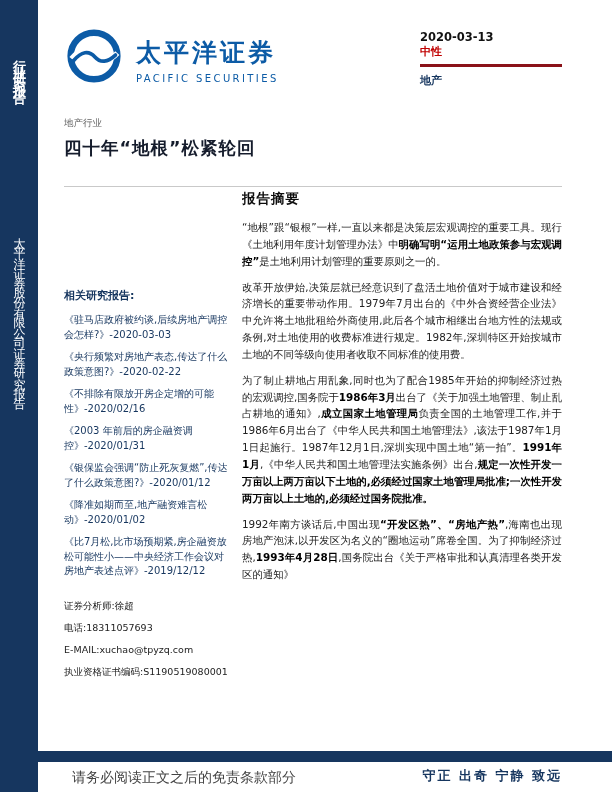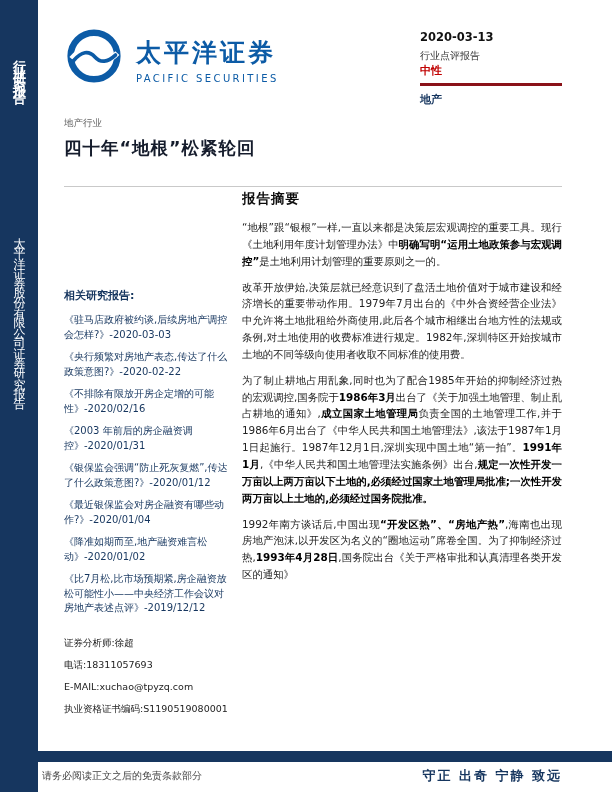--- a/index.html
+++ b/index.html
@@ -41,21 +41,21 @@
   .an-email { color:#222; }
 
   
   .right-col { position:absolute; left:242px; top:190px; width:320px; height:558px; overflow:hidden; }
   .abstract-heading { font-size:13.5px; font-weight:bold; color:#0d0d0d; margin-bottom:11px; letter-spacing:1px; }
   .para { font-size:10.4px; line-height:1.62; color:#222; text-align:justify; margin-bottom:9px; }
   .para .b { font-weight:bold; color:#000; }
 
   
   .footer-bar { position:absolute; left:38px; top:751px; right:0; height:11px; background:var(--navy,#16365f); }
-  .footer-disclaimer { position:absolute; left:42px; top:769px; font-size:10px; color:#444; }
+  .footer-disclaimer { position:absolute; left:72px; top:769px; font-size:14px; color:#444; }
   .footer-motto { position:absolute; right:50px; top:767px; font-size:13px; font-weight:bold; color:var(--navy,#16365f); letter-spacing:2px; }
 </style>
 </head>
 <body>
 
 <div class="page">
 
   <div class="sidebar">
     <div class="side-text top">行业研究报告</div>
     <div class="side-text bottom">太平洋证券股份有限公司证券研究报告</div>
@@ -66,39 +66,37 @@
     <path d="M6 33 Q 20 16 31 29 Q 41 42 55 27" fill="none" stroke="#ffffff" stroke-width="6"></path>
     <path d="M8 35 Q 21 20 31 31 Q 40 41 53 29" fill="none" stroke="#0c5ba6" stroke-width="4" stroke-linecap="round"></path>
   </svg>
   <div class="brand-text">
     <div class="brand-cn">太平洋证券</div>
     <div class="brand-en">PACIFIC SECURITIES</div>
   </div>
 
   <div class="meta">
     <div class="meta-date">2020-03-13</div>
-    <div class="meta-type">行业点评报告</div>
     <div class="meta-rating">中性</div>
     <div class="meta-rule"></div>
     <div class="meta-sector">地产</div>
   </div>
 
   <div class="eyebrow">地产行业</div>
   <div class="doc-title">四十年“地根”松紧轮回</div>
   <div class="title-rule"></div>
 
   <div class="left-col">
     <div class="related-heading">相关研究报告:</div>
     <div>
         <div class="report-item">《驻马店政府被约谈,后续房地产调控会怎样?》-2020-03-03</div>
         <div class="report-item">《央行频繁对房地产表态,传达了什么政策意图?》-2020-02-22</div>
         <div class="report-item">《不排除有限放开房企定增的可能性》-2020/02/16</div>
         <div class="report-item">《2003 年前后的房企融资调控》-2020/01/31</div>
         <div class="report-item">《银保监会强调“防止死灰复燃”,传达了什么政策意图?》-2020/01/12</div>
-        <div class="report-item">《最近银保监会对房企融资有哪些动作?》-2020/01/04</div>
         <div class="report-item">《降准如期而至,地产融资难言松动》-2020/01/02</div>
         <div class="report-item">《比7月松,比市场预期紧,房企融资放松可能性小——中央经济工作会议对房地产表述点评》-2019/12/12</div>
       </div>
     <div class="analyst">
       <div class="an-line">
         <span class="b">证券分析师:</span><span class="b">徐超</span>
       </div>
       <div class="an-line">
         <span>电话:</span><span>18311057693</span>
       </div>

